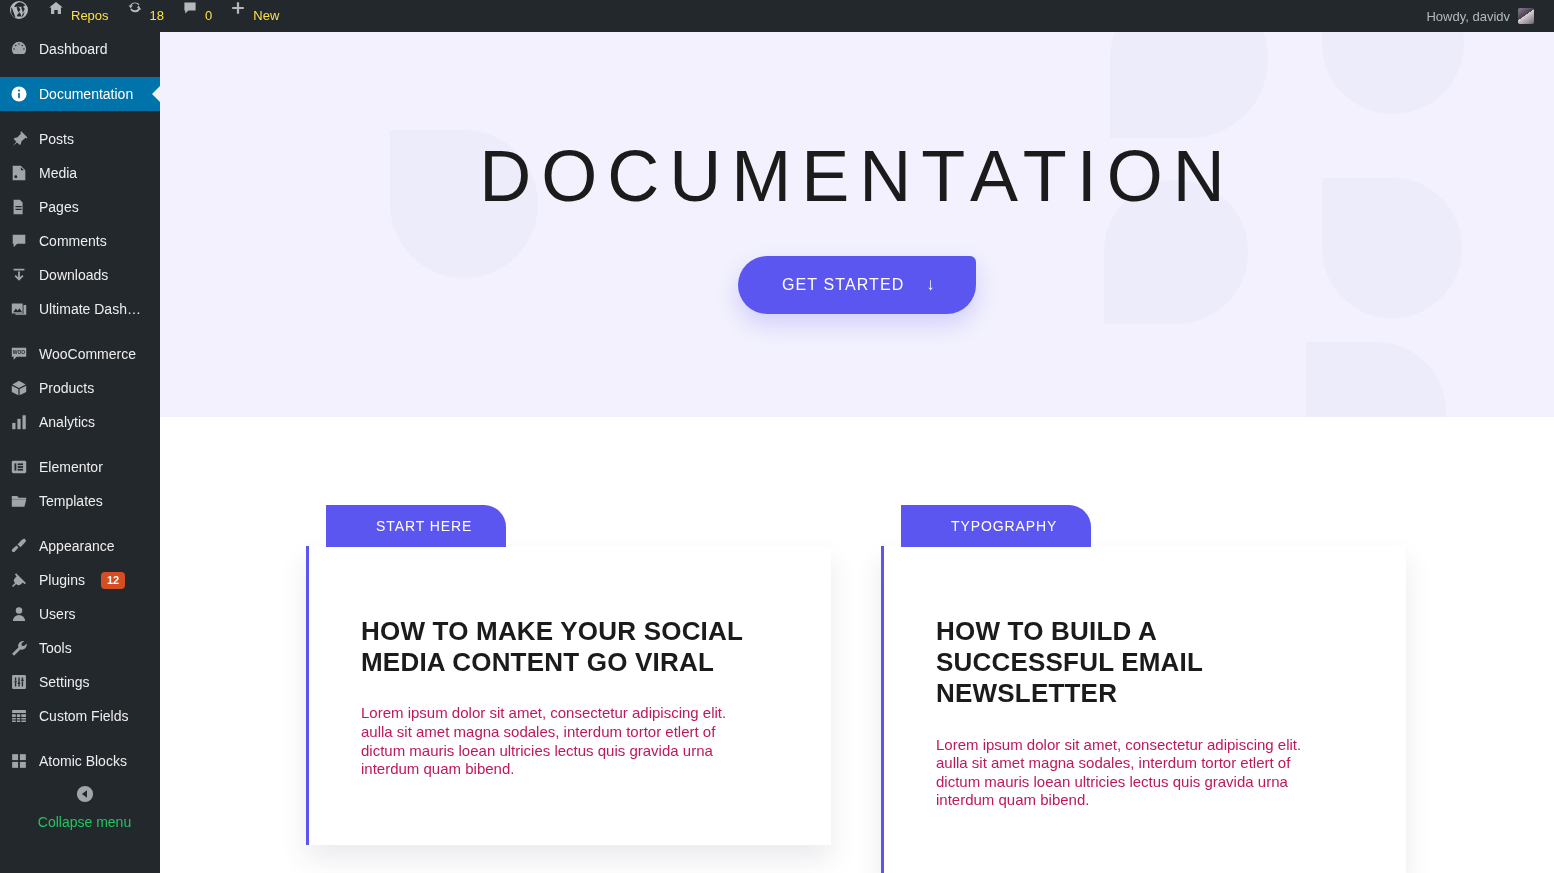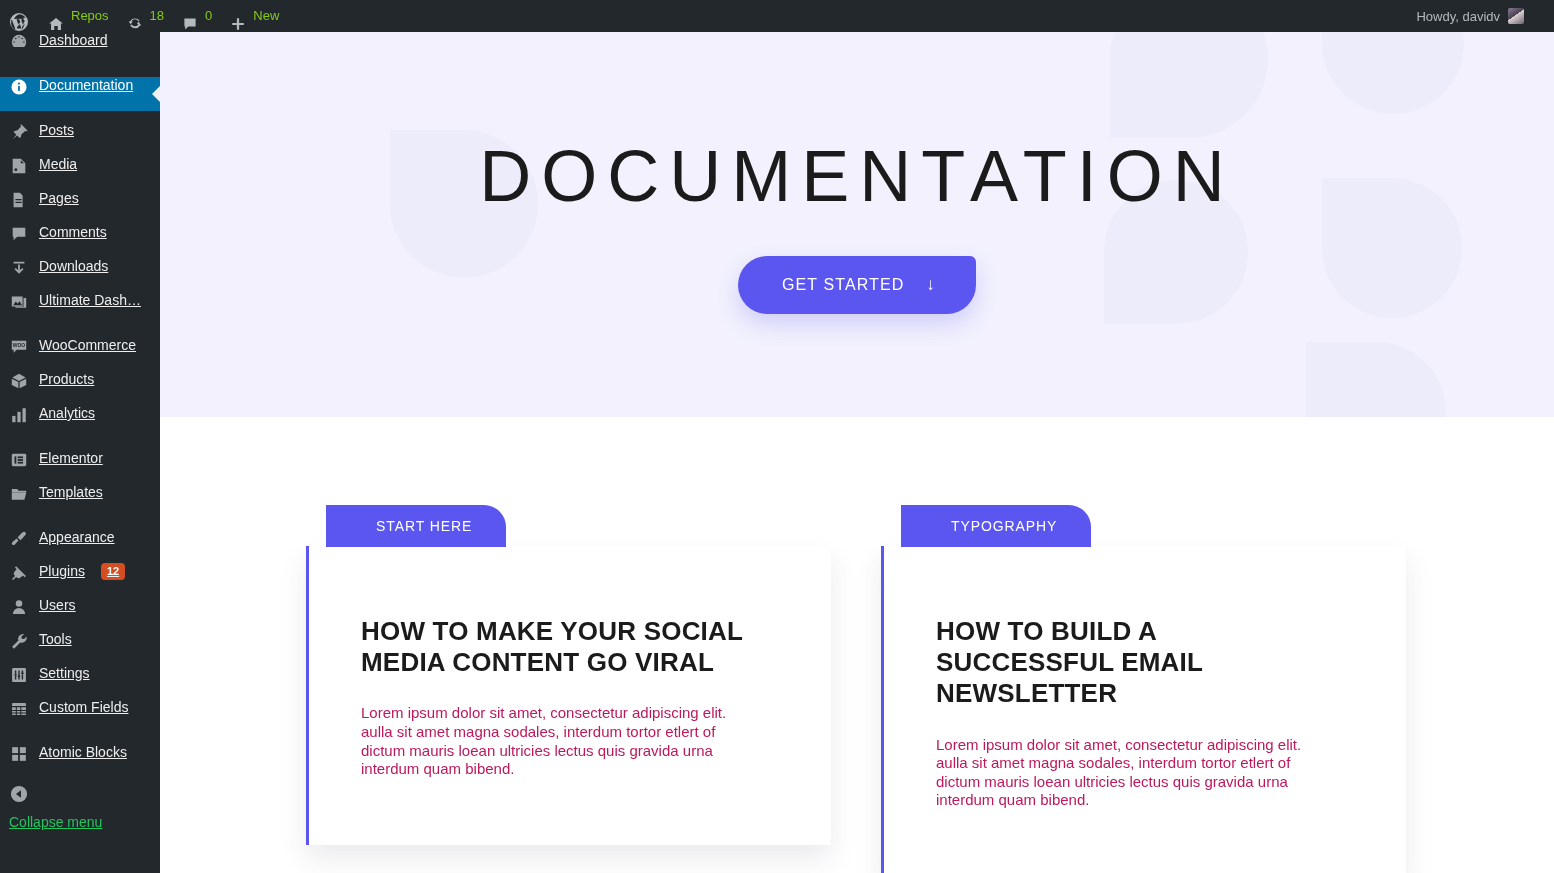--- a/index.html
+++ b/index.html
@@ -17,33 +17,33 @@
     position: absolute;
     top: 0; left: 0;
     width: 1554px; height: 32px;
     background: #23282d;
     display: flex;
     align-items: stretch;
     z-index: 50;
   }
   .ab-item {
     display: flex;
-    align-items: flex-end;
+    align-items: flex-start;
     gap: 7px;
     padding: 0 9px;
-    color: #84cc16;
+    color: #fde047;
     font-size: 13px;
     line-height: 32px;
     white-space: nowrap;
   }
   .ab-logo { padding: 0 10px 0 9px; }
   .ab-spacer { flex: 1; }
   .ab-right {
     display: flex; align-items: center; gap: 8px;
-    padding: 0 30px 0 9px;
+    padding: 0 20px 0 9px;
     color: #b4b9be; font-size: 13px;
   }
   .ab-avatar {
     width: 16px; height: 16px;
     border-radius: 2px;
     background: linear-gradient(145deg,#8a7f96 0%,#4b3f52 45%,#d8d2cf 46%,#6f6276 100%);
     display: inline-block;
   }
   .ab-icon { display: inline-flex; align-items: center; }
 
@@ -51,27 +51,27 @@
   #sidebar {
     position: absolute;
     top: 32px; left: 0;
     width: 160px; height: 841px;
     background: #23282d;
     z-index: 40;
   }
   .menu-item {
     position: relative;
     display: flex;
+    align-items: center;
     gap: 10px;
     height: 34px;
     padding-left: 9px;
     color: #eeeeee;
     font-size: 14px;
     cursor: pointer;
-    text-decoration: underline;
   }
   .menu-item .mi-icon {
     width: 20px; height: 20px;
     display: flex; align-items: center; justify-content: center;
     color: #a0a5aa;
     flex: none;
   }
   .menu-item.active {
     background: #0073aa;
     color: #ffffff;

